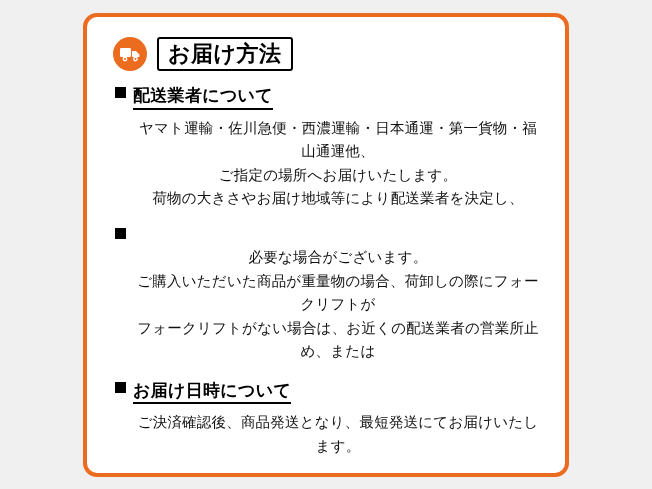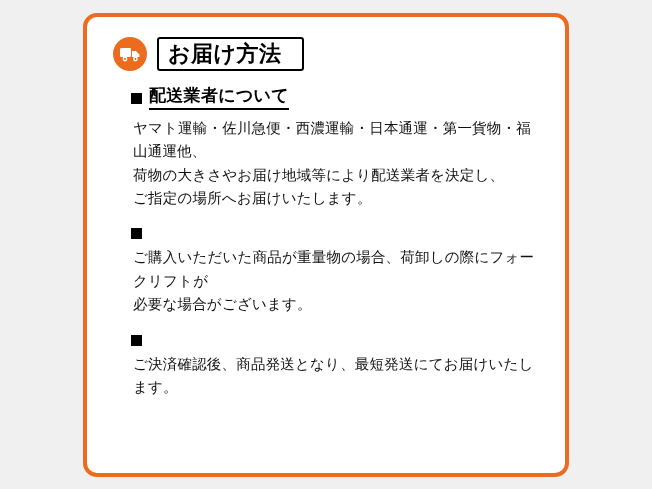--- a/index.html
+++ b/index.html
@@ -45,35 +45,35 @@
     background: #eb6b1f;
     display: flex;
     align-items: center;
     justify-content: center;
     flex: 0 0 auto;
   }
   .truck-icon svg { display: block; }
   .title-box {
     border: 2px solid #000000;
     border-radius: 3px;
-    padding: 2px 20px 3px 9px;
+    padding: 2px 9px 3px 9px;
     font-size: 22px;
     font-weight: bold;
     line-height: 1.15;
     color: #000000;
     letter-spacing: 0.5px;
   }
   .section { margin: 0 0 16px 2px; }
   .section:last-child { margin-bottom: 0; }
   .sec-head {
     display: flex;
-    align-items: center;
+    align-items: flex-start;
     gap: 7px;
     margin-bottom: 7px;
-    margin-left: 20px;
+    margin-left: 4px;
   }
   .bullet-sq {
     width: 11px;
     height: 11px;
     background: #000000;
     flex: 0 0 auto;
     margin-top: 2px;
   }
   .sec-title {
     font-size: 17px;
@@ -83,20 +83,21 @@
     padding-bottom: 1px;
     line-height: 1.25;
     letter-spacing: 0.3px;
   }
   .sec-body {
     margin-left: 22px;
     font-size: 14.5px;
     line-height: 1.62;
     color: #111111;
     letter-spacing: 0.2px;
+    text-align: center;
   }
   .sec-body p { margin: 0; }
 </style>
 </head>
 <body>
 
 <div class="page">
   <div class="card">
 
     <div class="title-row">
@@ -113,38 +114,40 @@
       <span class="title-box">お届け方法</span>
     </div>
 
     <div class="section">
       <div class="sec-head">
         <span class="bullet-sq"></span>
         <span class="sec-title">配送業者について</span>
       </div>
       <div class="sec-body">
         <p>ヤマト運輸・佐川急便・西濃運輸・日本通運・第一貨物・福山通運他、</p>
+        <p>ご指定の場所へお届けいたします。</p>
         <p>荷物の大きさやお届け地域等により配送業者を決定し、</p>
-        <p>ご指定の場所へお届けいたします。</p>
       </div>
     </div>
 
     <div class="section">
       <div class="sec-head">
         <span class="bullet-sq"></span>
       </div>
       <div class="sec-body">
+        <p>必要な場合がございます。</p>
         <p>ご購入いただいた商品が重量物の場合、荷卸しの際にフォークリフトが</p>
-        <p>必要な場合がございます。</p>
+        <p>フォークリフトがない場合は、お近くの配送業者の営業所止め、または</p>
       </div>
     </div>
 
     <div class="section">
       <div class="sec-head">
         <span class="bullet-sq"></span>
+        <span class="sec-title">お届け日時について</span>
       </div>
       <div class="sec-body">
         <p>ご決済確認後、商品発送となり、最短発送にてお届けいたします。</p>
 
       </div>
     </div>
 
   </div>
 </div>
 

